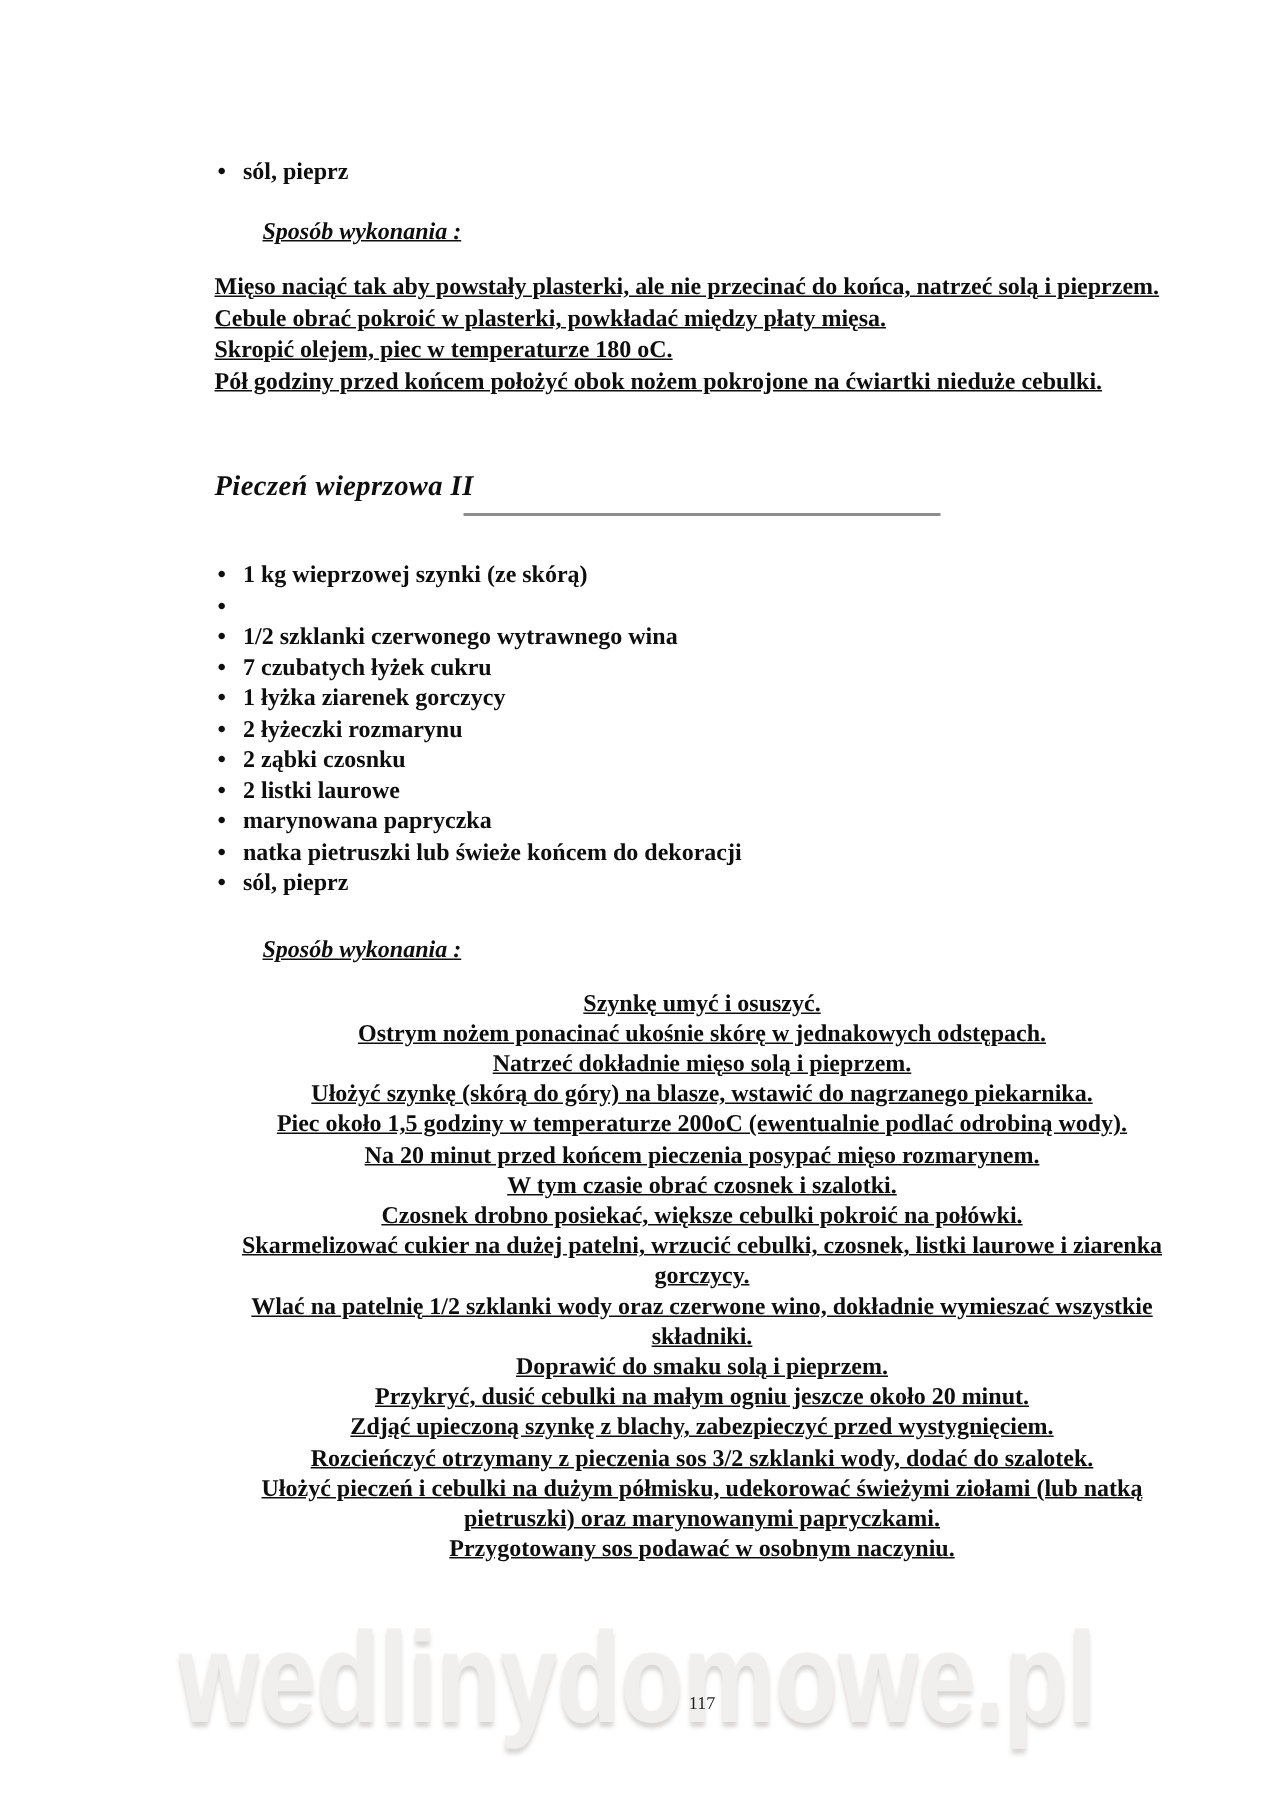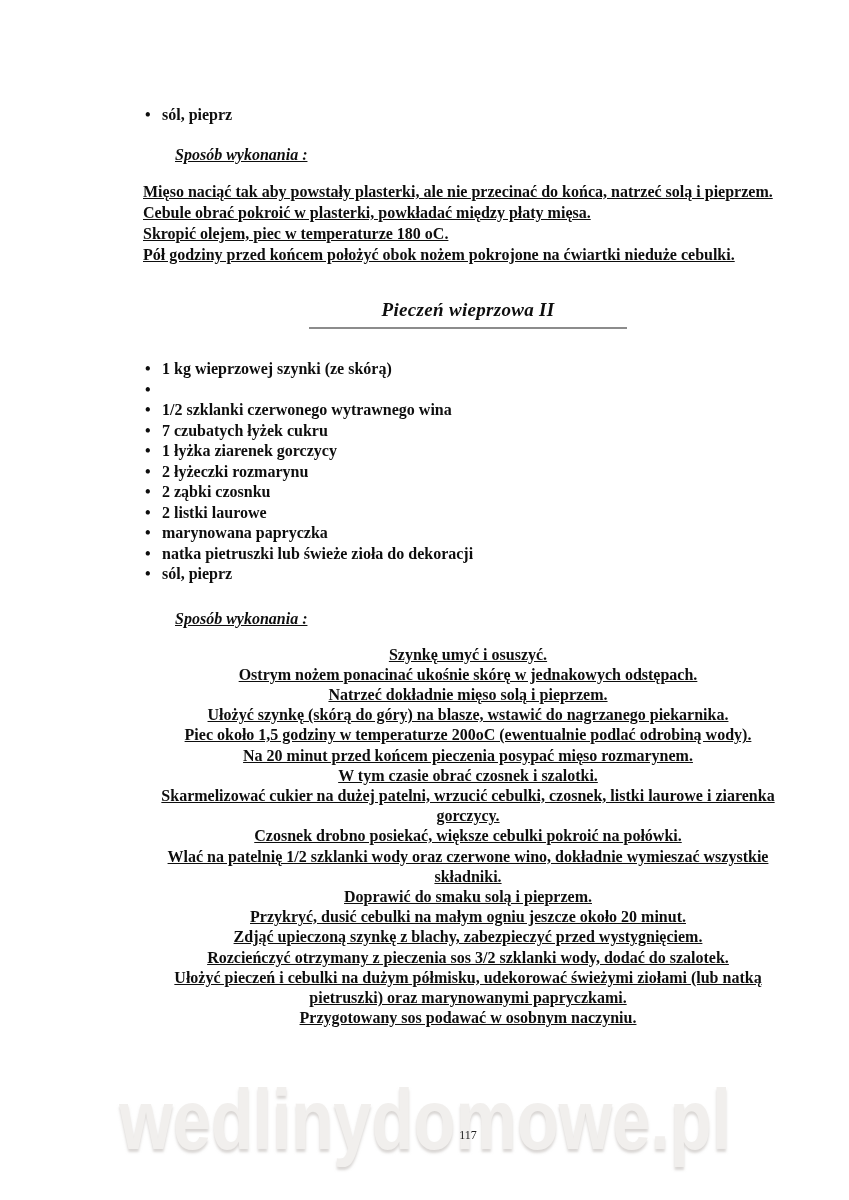--- a/index.html
+++ b/index.html
@@ -38,22 +38,22 @@
     margin-left:32px;
     font-style:italic;
     text-decoration:underline;
   }
   .heading.h2{margin-top:25px;}
   .steps{margin-top:17px;text-decoration:underline;}
   .steps div{line-height:21px;}
   .steps.s2{margin-top:17px;}
   .steps.s2 div{line-height:20.2px;text-align:center;}
   .title{
-    margin-top:33px;
-    text-align:center;
+    margin-top:48px;
+    text-align:left;
     font-size:19px;
     font-style:italic;
     font-weight:700;
     line-height:23px;
     letter-spacing:.3px;
   }
   .rule{
     margin:6px auto 0 auto;
     width:318px;height:2px;
     background:#8c8c8c;
@@ -144,40 +144,40 @@
       <li>
           <span class="b">•</span>
           <span>2 listki laurowe</span>
         </li>
       <li>
           <span class="b">•</span>
           <span>marynowana papryczka</span>
         </li>
       <li>
           <span class="b">•</span>
-          <span>natka pietruszki lub świeże zioła do dekoracji</span>
+          <span>natka pietruszki lub świeże końcem do dekoracji</span>
         </li>
       <li>
           <span class="b">•</span>
           <span>sól, pieprz</span>
         </li>
     </ul>
 
     <div class="heading h2">Sposób wykonania :</div>
 
     <div class="steps s2">
       <div>Szynkę umyć i osuszyć.</div>
       <div>Ostrym nożem ponacinać ukośnie skórę w jednakowych odstępach.</div>
       <div>Natrzeć dokładnie mięso solą i pieprzem.</div>
       <div>Ułożyć szynkę (skórą do góry) na blasze, wstawić do nagrzanego piekarnika.</div>
       <div>Piec około 1,5 godziny w temperaturze 200oC (ewentualnie podlać odrobiną wody).</div>
       <div>Na 20 minut przed końcem pieczenia posypać mięso rozmarynem.</div>
       <div>W tym czasie obrać czosnek i szalotki.</div>
+      <div>Czosnek drobno posiekać, większe cebulki pokroić na połówki.</div>
       <div>Skarmelizować cukier na dużej patelni, wrzucić cebulki, czosnek, listki laurowe i ziarenka gorczycy.</div>
-      <div>Czosnek drobno posiekać, większe cebulki pokroić na połówki.</div>
       <div>Wlać na patelnię 1/2 szklanki wody oraz czerwone wino, dokładnie wymieszać wszystkie składniki.</div>
       <div>Doprawić do smaku solą i pieprzem.</div>
       <div>Przykryć, dusić cebulki na małym ogniu jeszcze około 20 minut.</div>
       <div>Zdjąć upieczoną szynkę z blachy, zabezpieczyć przed wystygnięciem.</div>
       <div>Rozcieńczyć otrzymany z pieczenia sos 3/2 szklanki wody, dodać do szalotek.</div>
       <div>Ułożyć pieczeń i cebulki na dużym półmisku, udekorować świeżymi ziołami (lub natką pietruszki) oraz marynowanymi papryczkami.</div>
       <div>Przygotowany sos podawać w osobnym naczyniu.</div>
     </div>
 
   </div>

